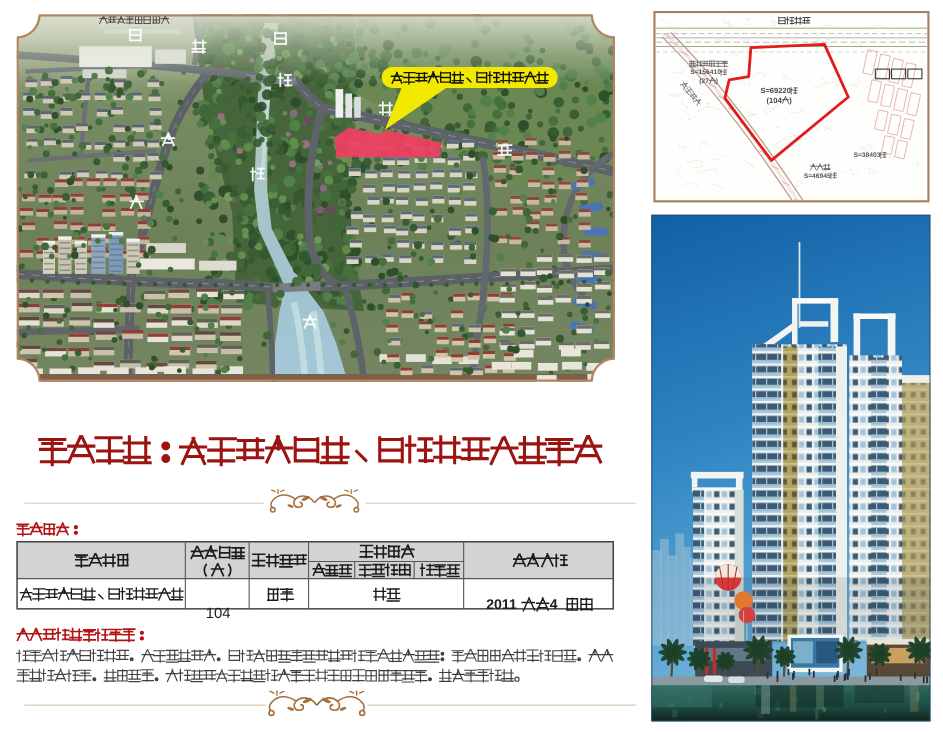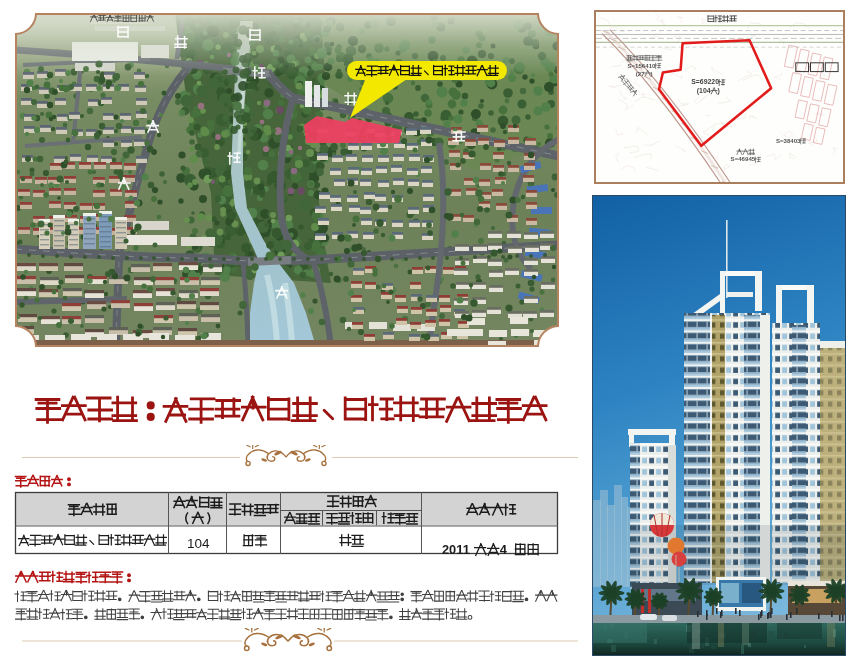--- a/index.html
+++ b/index.html
@@ -2551,21 +2551,21 @@
 
 <div class="abs" style="left:17.1px;top:532.0px"><svg width="150.8" height="16.0">
       <g transform="translate(1,2)">
         <path d="M6.0,1.2L1.3,11.5M5.7,1.2L10.4,11.5M0.5,4.7L10.8,4.7M2.9,8.6L9.8,8.6M12.6,1.3L22.9,1.3M11.9,6.0L22.2,6.0M11.9,10.4L22.2,10.4M17.1,1.6L17.1,12.0M24.0,2.0L34.3,2.0M23.6,5.9L34.0,5.9M23.6,9.1L34.0,9.1M26.6,2.0L26.6,9.8M31.7,1.3L31.7,9.1M40.2,0.5L35.5,10.8M39.9,0.5L44.6,10.8M35.4,5.1L45.7,5.1M40.2,1.2L40.2,5.5M46.9,1.6L55.6,1.6M47.6,10.4L56.3,10.4M46.9,0.9L46.9,10.4M56.3,1.3L56.3,10.7M47.6,6.0L56.3,6.0M60.0,0.8L60.0,11.2M65.7,0.8L65.7,11.2M58.2,3.4L68.5,3.4M58.2,8.9L68.5,8.9M57.5,11.2L67.8,11.2M81.1,1.6L89.8,1.6M81.8,10.4L90.5,10.4M81.1,0.9L81.1,10.4M90.5,1.3L90.5,10.7M81.8,6.0L90.5,6.0M93.3,0.5L93.3,10.8M91.9,3.9L95.4,3.9M97.2,1.3L102.4,1.3M96.9,6.0L102.0,6.0M97.5,10.3L102.7,10.3M99.8,2.0L99.8,10.7M105.9,0.5L105.9,10.8M111.6,0.8L111.6,11.2M103.1,3.1L113.4,3.1M103.4,8.9L113.8,8.9M115.2,1.3L125.5,1.3M114.8,5.9L125.2,5.9M114.5,9.4L124.8,9.4M117.4,2.0L117.4,9.8M122.2,1.3L122.2,9.1M131.1,1.2L126.3,11.5M131.7,0.8L136.5,11.2M126.6,5.1L136.9,5.1M139.8,0.8L139.8,11.2M145.5,0.8L145.5,11.2M138.0,3.4L148.3,3.4M138.0,8.9L148.3,8.9M137.3,11.2L147.6,11.2" fill="none" stroke="#1c1c1c" stroke-width="1.2" stroke-linecap="square"></path>
         <g fill="#1c1c1c" stroke="#1c1c1c" stroke-width="1.2">
           <path d="M71.8,6.4 L75.7,10.3" fill="none" stroke-linecap="round"></path>
         </g>
       </g>
     </svg></div>
 
-<div class="abs" style="left:185.7px;top:535px"><svg width="24.5" height="17.5">
+<div class="abs" style="left:185.7px;top:549px"><svg width="24.5" height="17.5">
       <g transform="translate(1,2)">
         <text x="0.0" y="11.1" font-family="Liberation Sans, sans-serif" font-size="13.5" font-weight="normal" fill="#1c1c1c">104</text>
       </g>
     </svg></div>
 
 <div class="abs" style="left:240.5px;top:531.8px"><svg width="27.0" height="16.5">
       <g transform="translate(1,2)">
         <path d="M2.1,1.7L11.1,1.7M1.4,11.6L10.4,11.6M2.1,0.9L2.1,10.8M10.4,0.9L10.4,10.8M1.8,5.9L10.7,5.9M6.6,1.7L6.6,11.6M13.0,1.7L23.8,1.7M13.4,5.9L24.1,5.9M13.7,10.8L24.5,10.8M18.8,1.3L18.8,12.1M15.1,4.1L23.2,4.1" fill="none" stroke="#1c1c1c" stroke-width="1.3" stroke-linecap="square"></path>
       </g>
     </svg></div>

